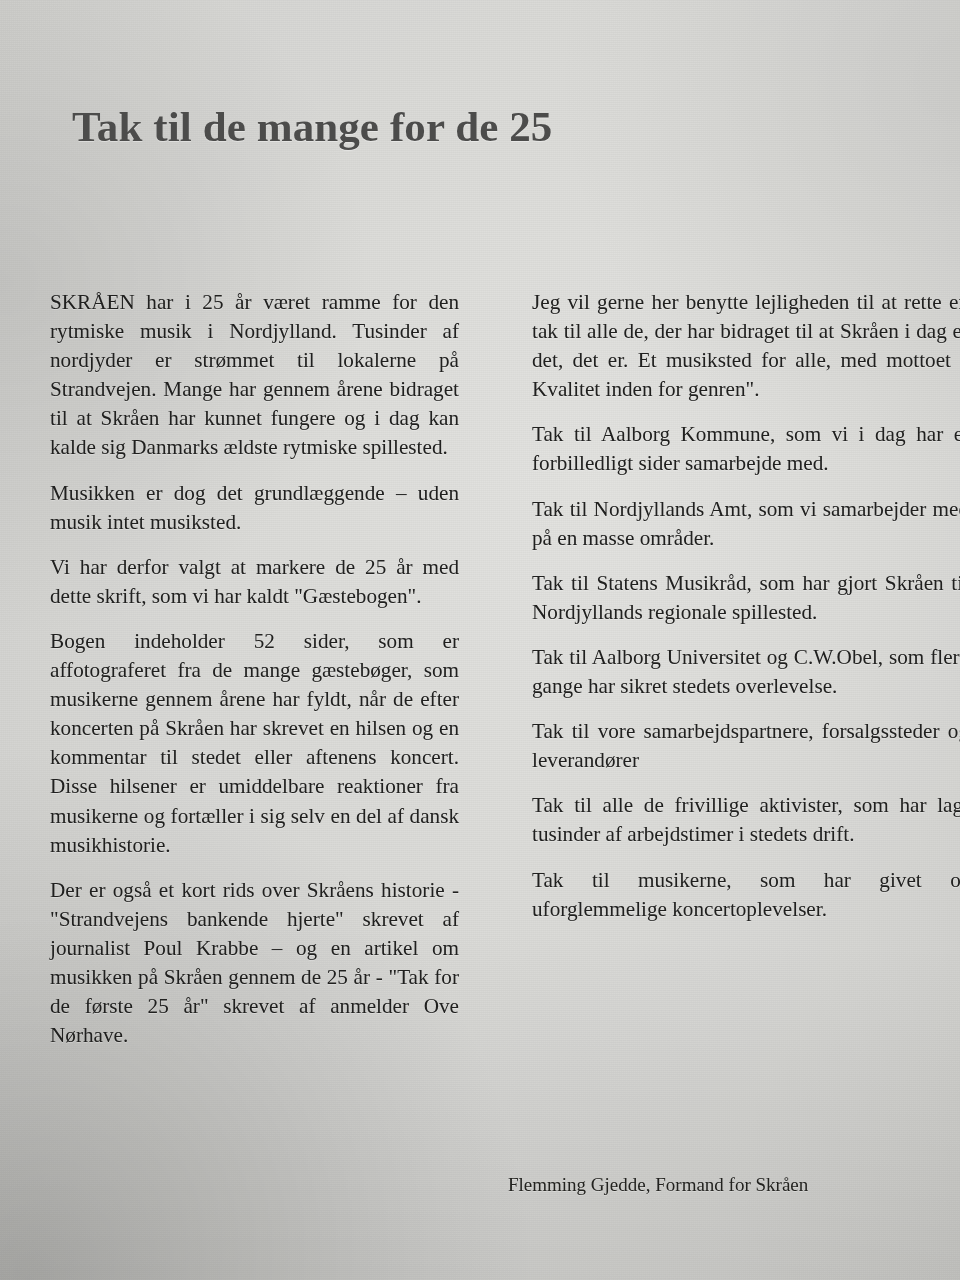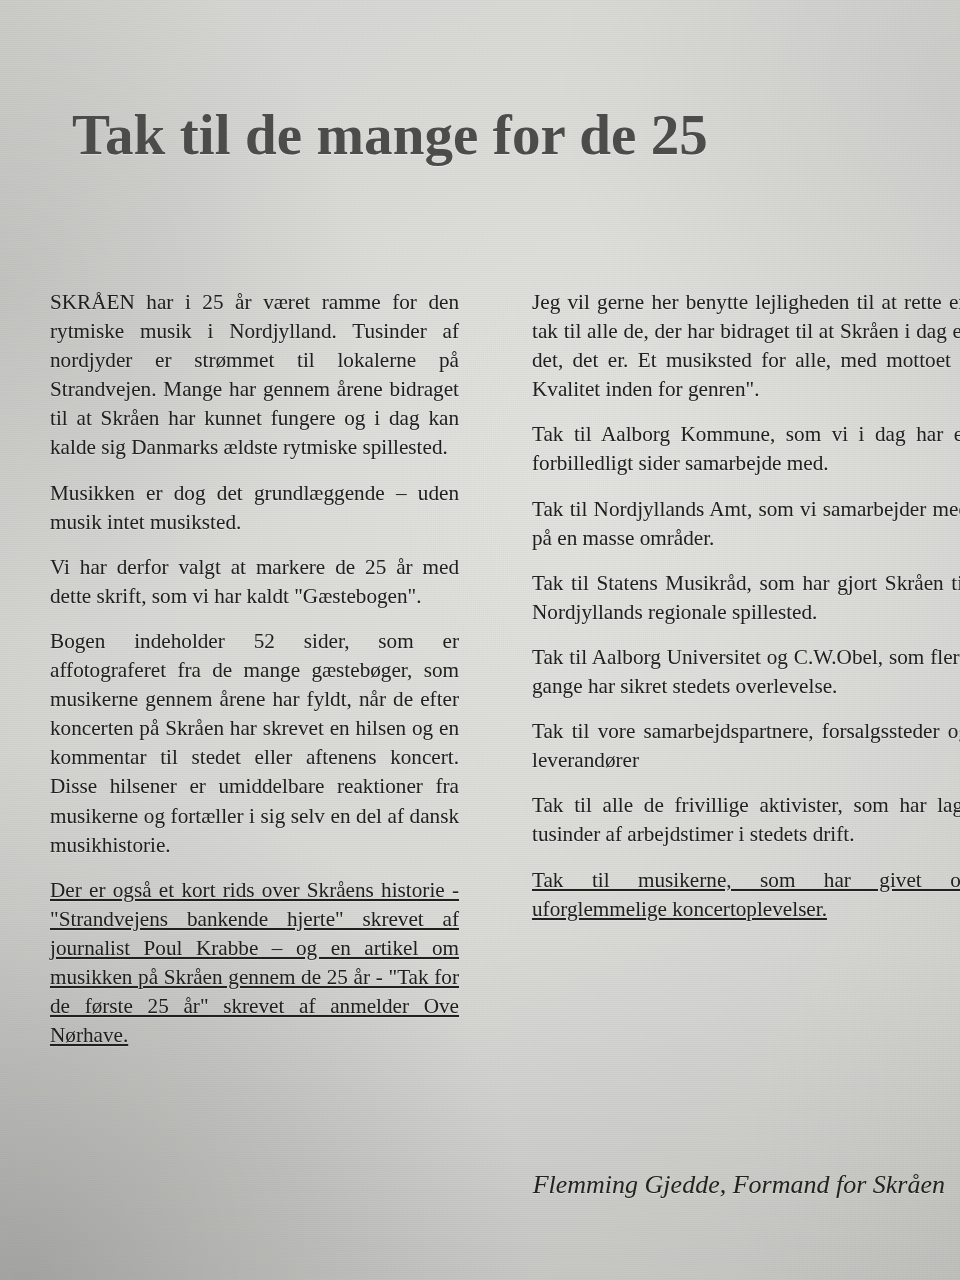--- a/index.html
+++ b/index.html
@@ -58,21 +58,21 @@
     width: 960px;
     height: 1280px;
   }
 
   
   #headline {
     position: absolute;
     left: 72px;
     top: 58px;
     width: 700px;
-    font-size: 57px;
+    font-size: 43px;
     line-height: 1.04;
     color: #4c4c4b;
     letter-spacing: 0.1px;
     text-shadow: 0 0.6px 0.8px rgba(255,255,255,0.40);
     white-space: nowrap;
     margin-top: 47px;
   }
 
   
   .column {
@@ -88,32 +88,30 @@
     text-shadow: 0 0.5px 0.6px rgba(255,255,255,0.30);
   }
   #column-left  { left: 50px;  width: 409px; }
   #column-right { left: 532px; width: 437px; }
 
   .column p {
     margin: 0 0 16px 0;
   }
   .column p:last-of-type {
     margin-bottom: 0;
-    text-decoration: underline;
   }
 
   
   #signature {
     position: absolute;
     left: 508px;
     top: 1172px;
     width: 437px;
-    text-align: right;
-    font-style: italic;
-    font-size: 26px;
+    text-align: left;
+    font-size: 19px;
     line-height: 26px;
     color: #22221f;
     text-shadow: 0 0.5px 0.6px rgba(255,255,255,0.30);
   }
 </style>
 </head>
 <body>
 
 <div id="page">
 

